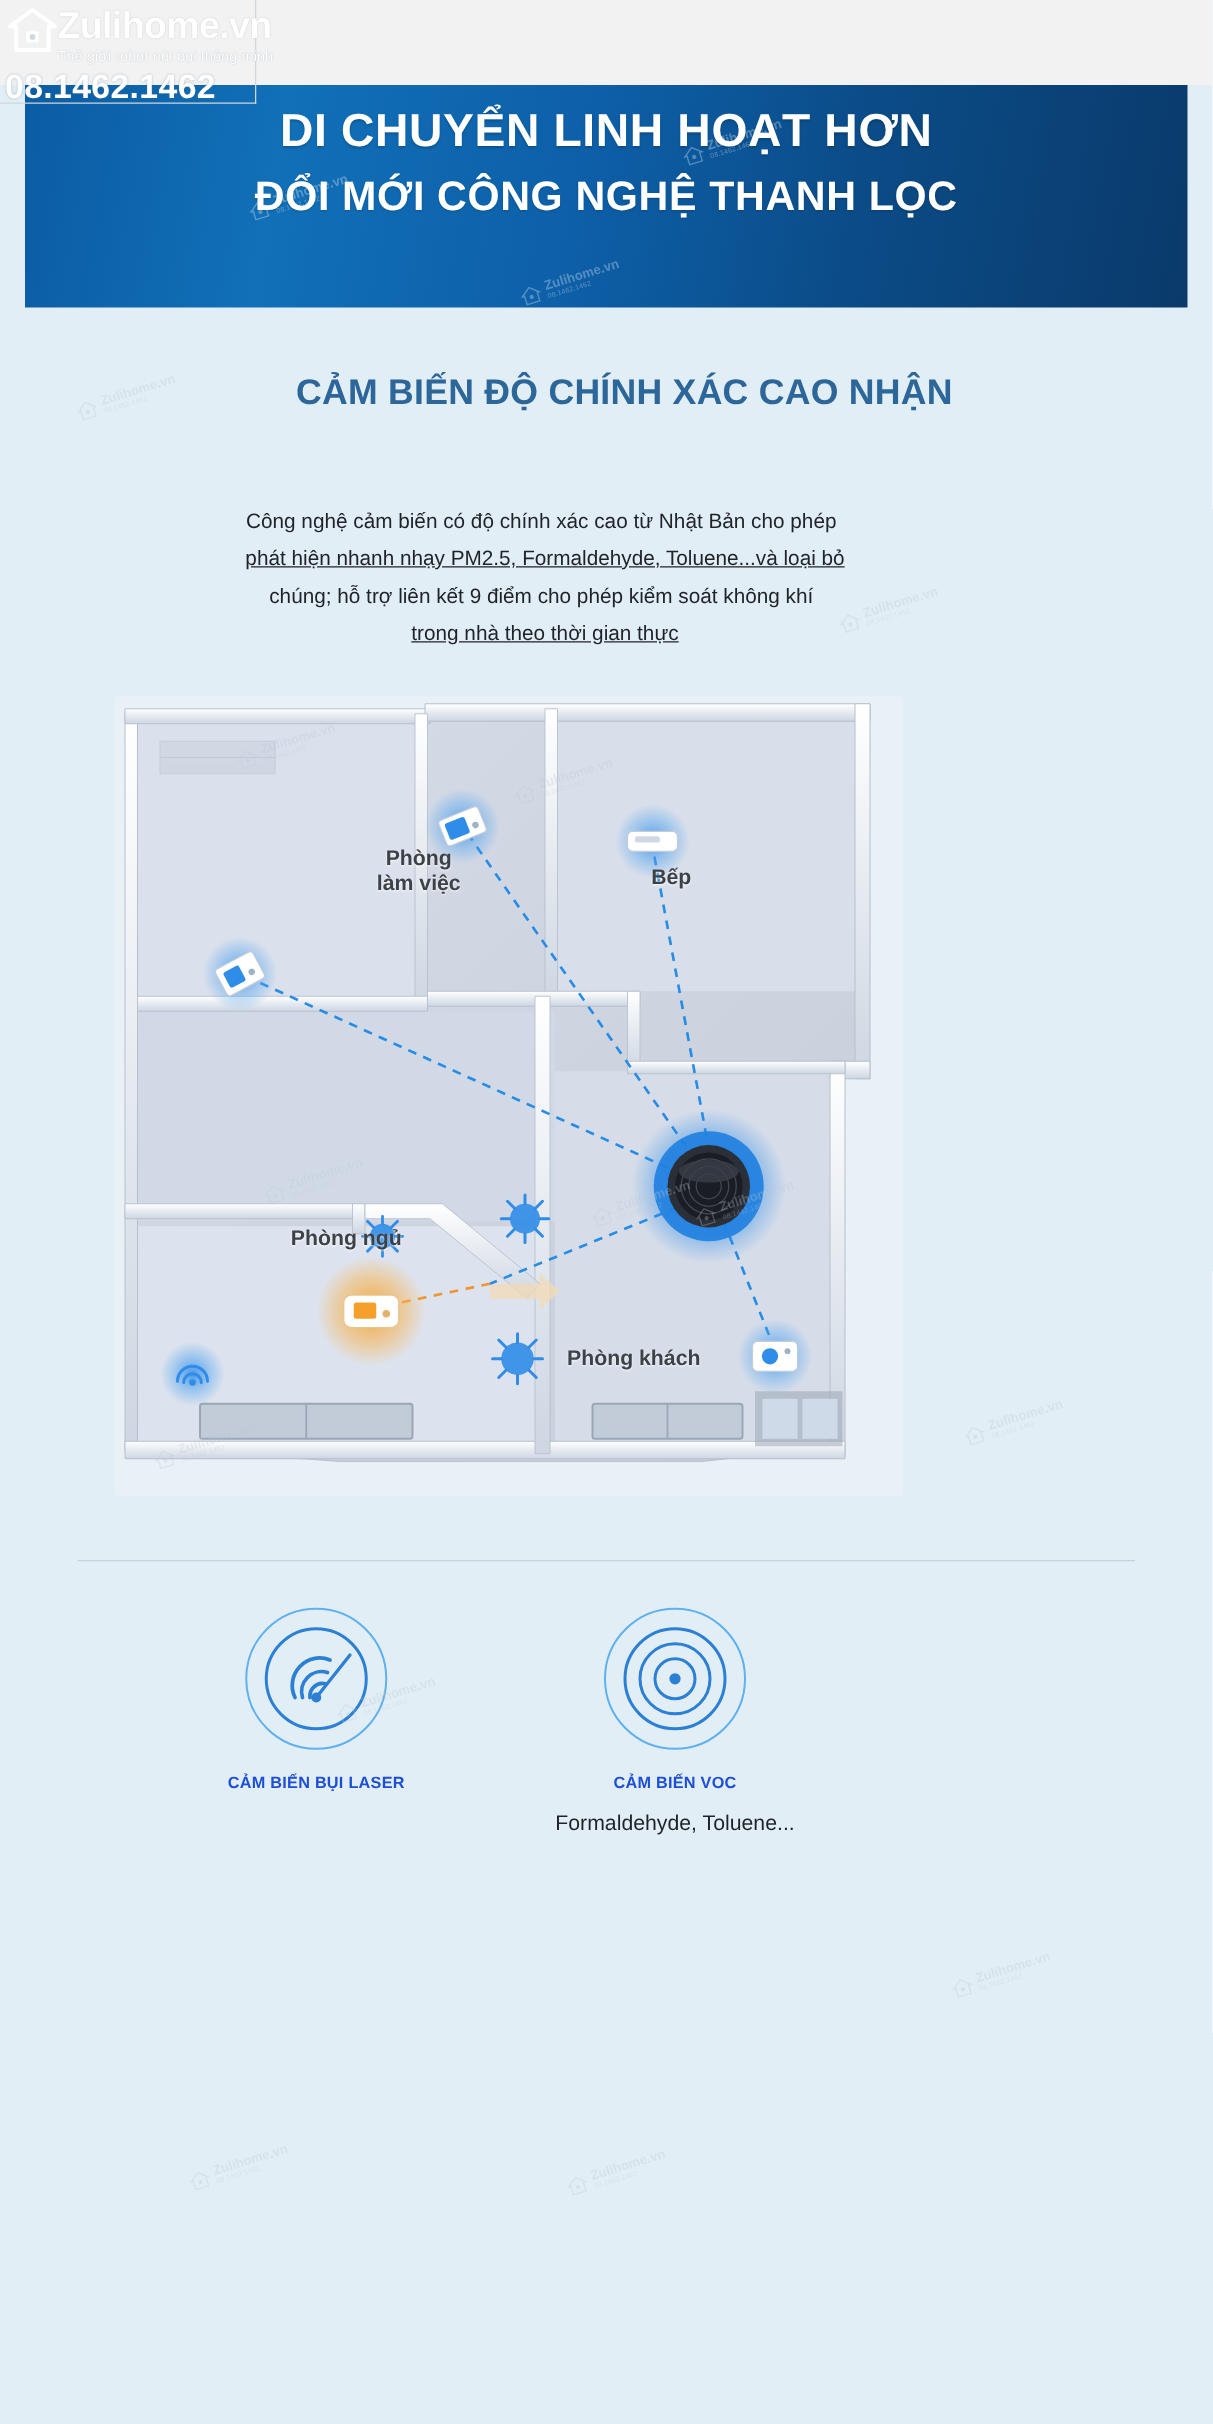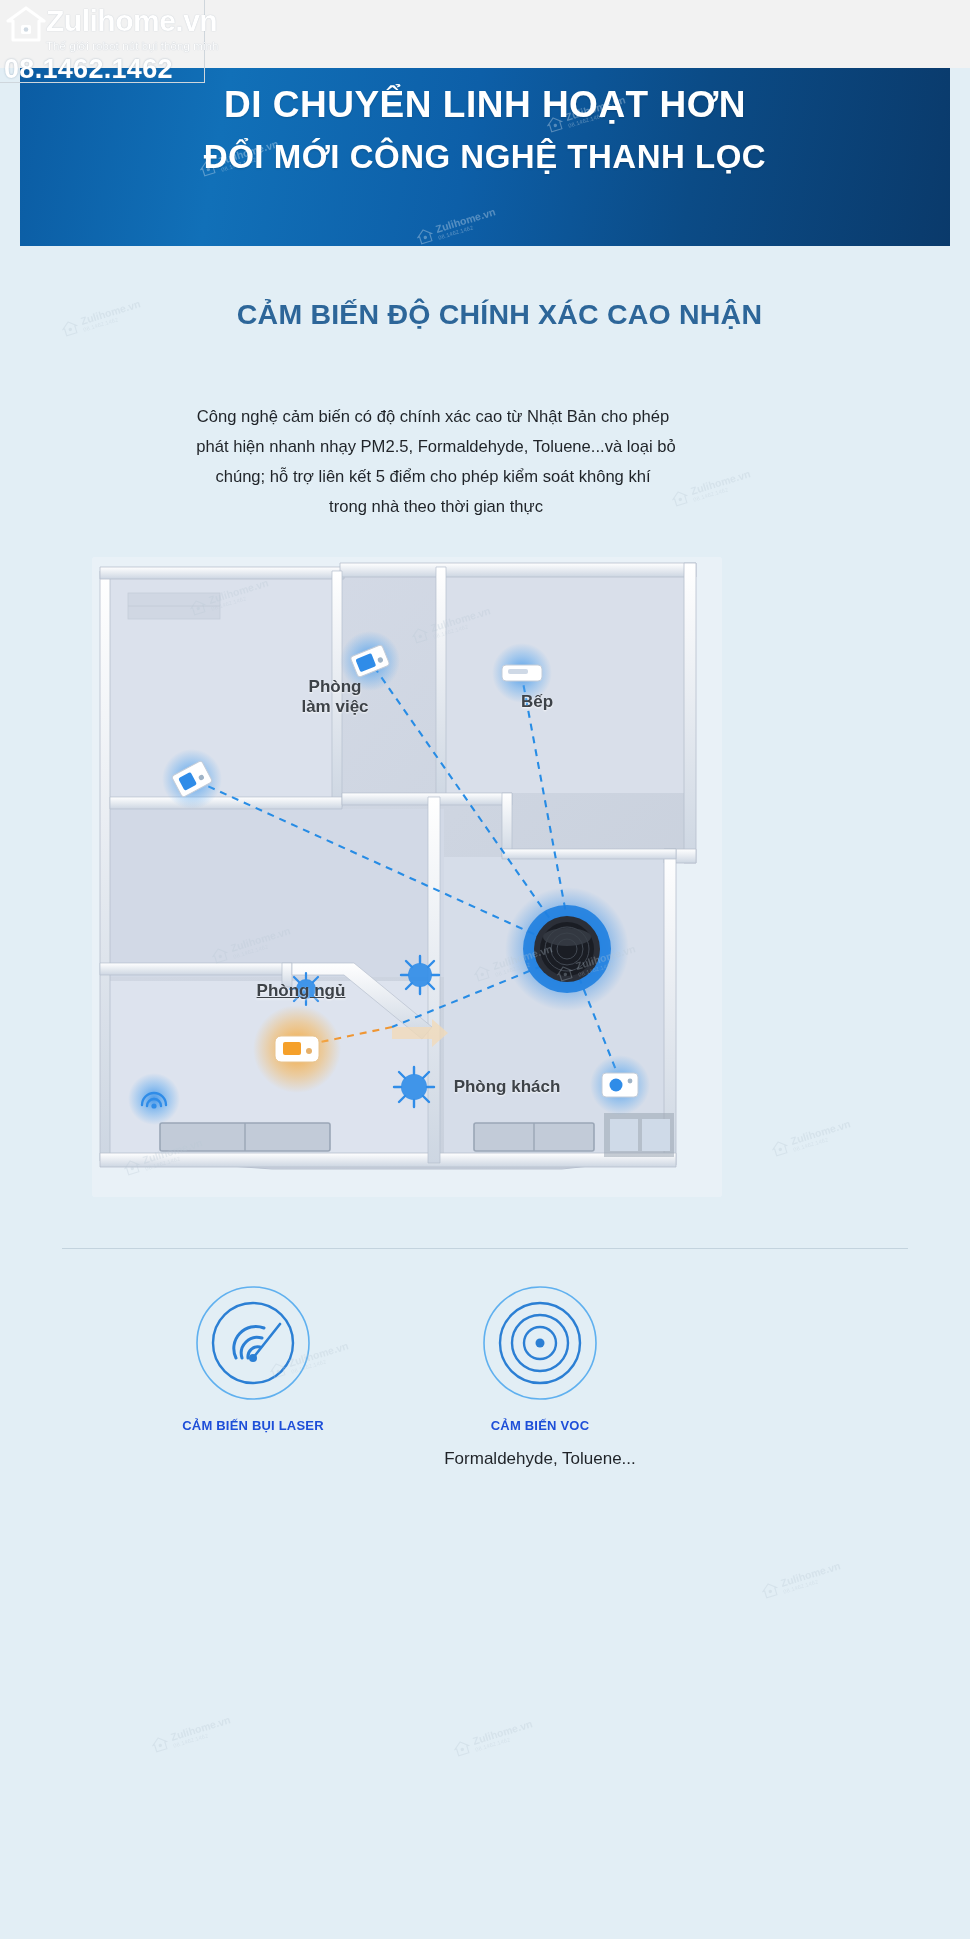--- a/index.html
+++ b/index.html
@@ -81,21 +81,21 @@
   .sec-head.h2 { top: 346px; }
 
   
   .para {
     position: absolute; left: 133px; top: 402px; width: 600px;
     color: #1f2328; font-size: 16.6px; line-height: 30px;
     text-align: center;
   }
   .para div { white-space: nowrap; }
   .para div:nth-child(2),
-  .para div:nth-child(4) { padding-left: 6px; }
+  .para div:nth-child(4) { padding-left: 6px; text-decoration: underline; }
 
   
   .plan {
     position: absolute; left: 92px; top: 557px; width: 630px; height: 640px;
     background: #e9f1f7;
     border-radius: 3px;
     overflow: hidden;
   }
   .plan svg { display: block; }
 
@@ -202,21 +202,21 @@
       <span class="logo-tag">Thế giới robot nút bụi thông minh</span>
     </div>
     <div class="logo-phone">08.1462.1462</div>
   </div>
 
   <div class="sec-head h1">CẢM BIẾN ĐỘ CHÍNH XÁC CAO NHẬN</div>
 
   <div class="para">
     <div>Công nghệ cảm biến có độ chính xác cao từ Nhật Bản cho phép</div>
     <div>phát hiện nhanh nhạy PM2.5, Formaldehyde, Toluene...và loại bỏ</div>
-    <div>chúng; hỗ trợ liên kết 5 điểm cho phép kiểm soát không khí</div>
+    <div>chúng; hỗ trợ liên kết 9 điểm cho phép kiểm soát không khí</div>
     <div>trong nhà theo thời gian thực</div>
   </div>
 
   <div class="wm dark" style="left:200px; top:580px;">
     <svg class="wm-mark" viewBox="0 0 24 24">
       <path d="M12 3 L22 11 L19.5 11 L19.5 21 L4.5 21 L4.5 11 L2 11 Z" fill="none" stroke="#b9c8d4" stroke-width="1.6"></path>
       <circle cx="12" cy="14" r="2.4" fill="#b9c8d4"></circle>
     </svg>
     <span class="wm-txt">
       <span class="wm-t1">Zulihome.vn</span>
@@ -441,21 +441,21 @@
           </g>
         </g>
       </g>
     </svg>
 
     <div class="room-label" style="left:188px; top:120px; width:110px;">
       <div>Phòng</div>
       <div>làm việc</div>
     </div>
     <div class="room-label" style="left:400px; top:135px; width:90px;">Bếp</div>
-    <div class="room-label" style="left:144px; top:424px; width:130px;text-decoration:underline;">Phòng ngủ</div>
+    <div class="room-label" style="left:120px; top:424px; width:130px;">Phòng ngủ</div>
     <div class="room-label" style="left:340px; top:520px; width:150px;">Phòng khách</div>
 
     <div class="wm dark" style="left:96px; top:32px;">
       <svg class="wm-mark" viewBox="0 0 24 24">
         <path d="M12 3 L22 11 L19.5 11 L19.5 21 L4.5 21 L4.5 11 L2 11 Z" fill="none" stroke="#b9c8d4" stroke-width="1.6"></path>
         <circle cx="12" cy="14" r="2.4" fill="#b9c8d4"></circle>
       </svg>
       <span class="wm-txt">
         <span class="wm-t1">Zulihome.vn</span>
         <span class="wm-t2">08.1462.1462</span>

